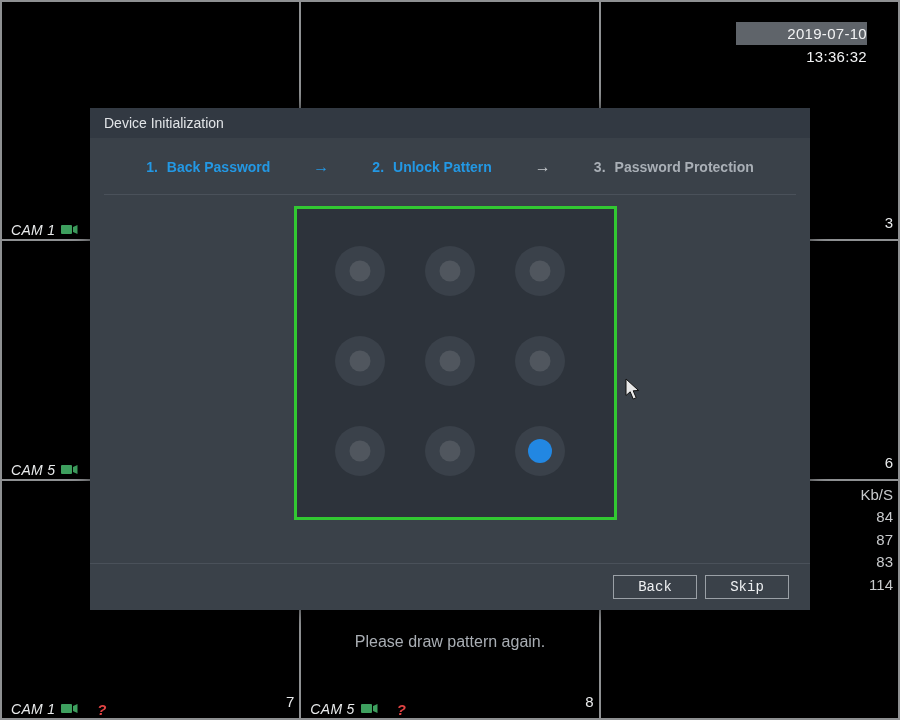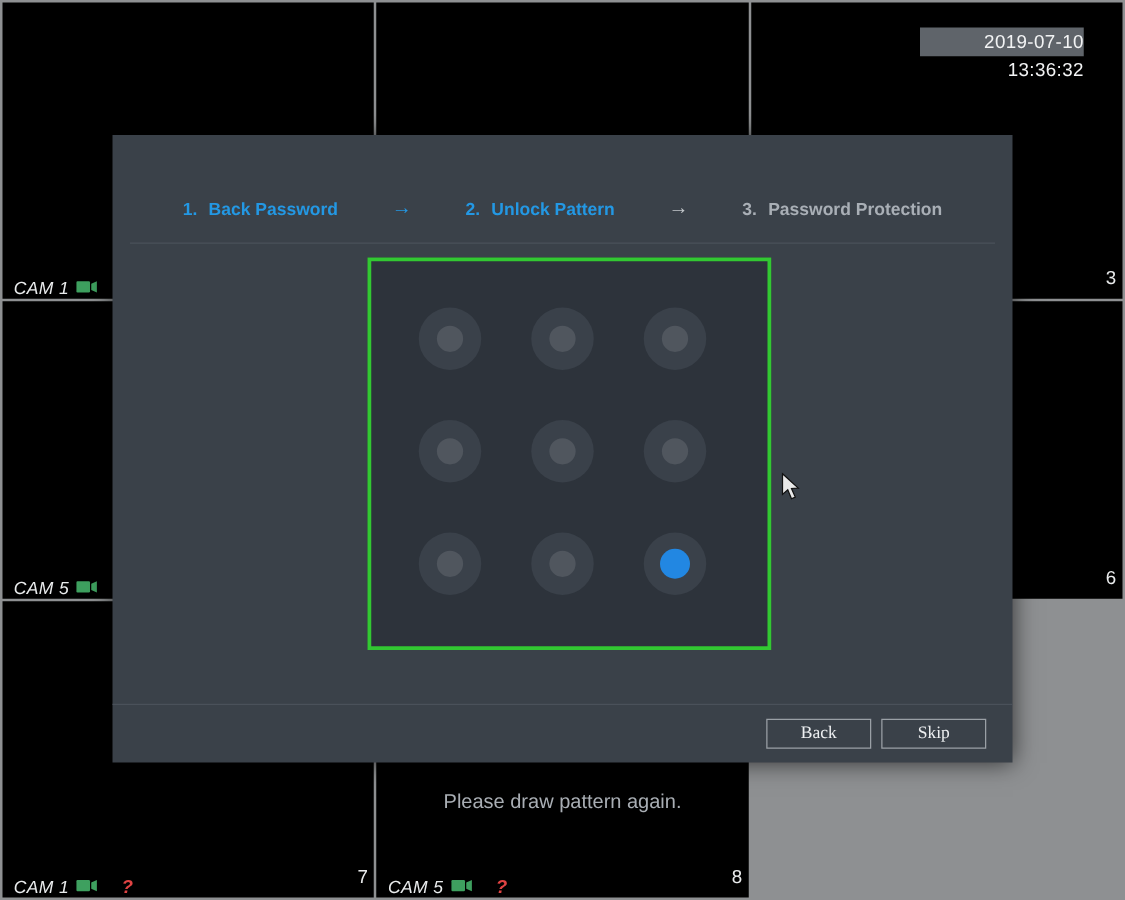--- a/index.html
+++ b/index.html
@@ -39,21 +39,21 @@
   .dots { display:grid; grid-template-columns:repeat(3,50px); grid-auto-rows:50px;
           column-gap:40px; row-gap:40px; padding:37px 0 0 38px; }
   .dot { width:50px; height:50px; border-radius:50%; background:#3a414a; position:relative; cursor:pointer; }
   .dot::after { content:""; position:absolute; left:50%; top:50%; width:21px; height:21px;
                 border-radius:50%; transform:translate(-50%,-50%); background:#50565e; }
   .dot.active::after { width:24px; height:24px; background:var(--selected-dot-blue,#2287e2); }
   .pattern-msg { position:absolute; left:0; right:0; top:525px; text-align:center;
                  color:#a9aeb4; font-size:16px; }
   .dialog .btn { position:absolute; top:467px; width:84px; height:24px; background:transparent;
                  border:1px solid #9aa0a6; color:#eef0f2; font-size:14px;
-                 font-family:Liberation Serif, serif; cursor:pointer; text-align:center;
+                 font-family:Liberation Mono, monospace; cursor:pointer; text-align:center;
                  line-height:22px; }
   .btn-back { left:523px; }
   .btn-skip { left:615px; }
   .cursor { position:absolute; left:625px; top:378px; width:16px; height:23px; z-index:50; pointer-events:none; }
 </style>
 </head>
 <body>
 
 <div class="screen">
 
@@ -108,24 +108,34 @@
       <span class="nm">CAM 5</span>
       <span class="cam-icon"><svg width="17" height="11" viewBox="0 0 17 11">
             <rect x="0" y="1" width="11" height="9" rx="1" fill="#3ea05f"></rect>
             <polygon points="12,3 16.5,1 16.5,10 12,8" fill="#3ea05f"></polygon>
           </svg></span>
       <span class="warn">?</span>
     </div>
     <span class="ch-num">8</span>
   </div>
 
+  <div class="tile">
+    <div class="bitrate">
+      <div>Kb/S</div>
+      <div>84</div>
+      <div>87</div>
+      <div>83</div>
+      <div>114</div>
+    </div>
+  </div>
 
   <div class="timestamp">2019-07-10 13:36:32</div>
 
   <div class="dialog">
+    <div class="dialog-title">Device Initialization</div>
 
     <div class="steps">
       <span class="step active">
         <span class="num">1.</span>
         <span>Back Password</span>
       </span>
       <span class="step-arrow active">→</span>
       <span class="step active">
         <span class="num">2.</span>
         <span>Unlock Pattern</span>

